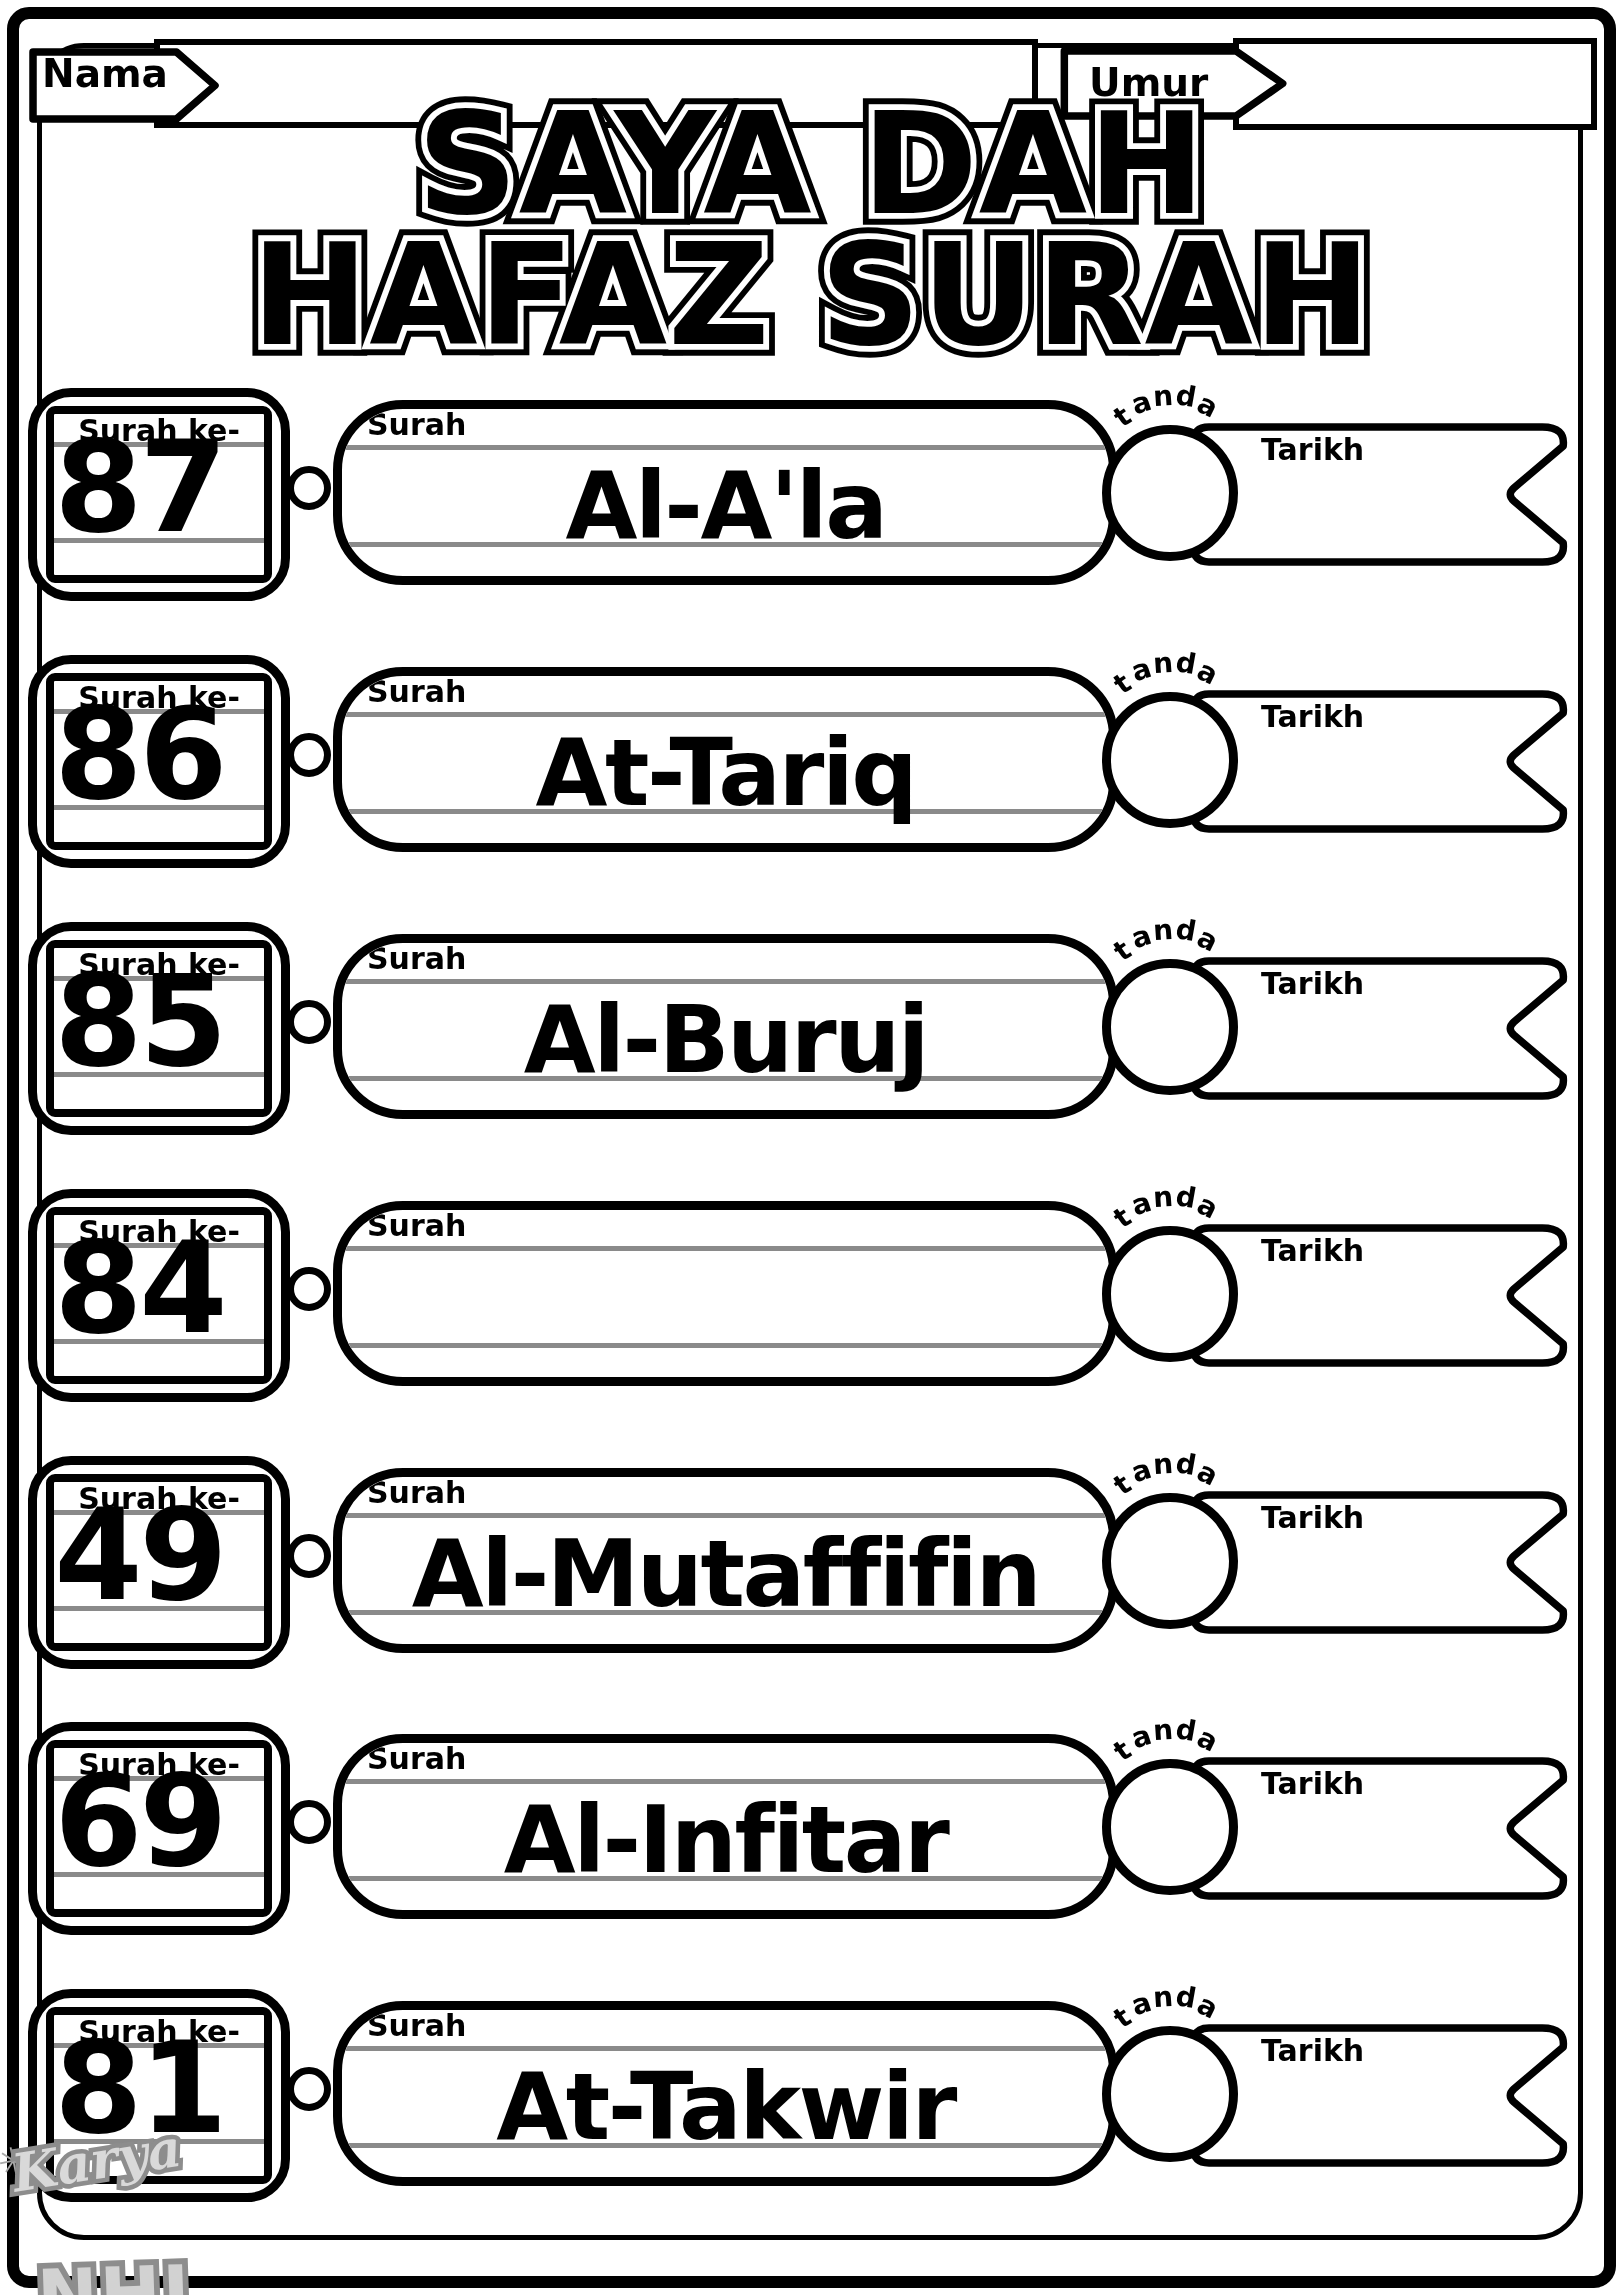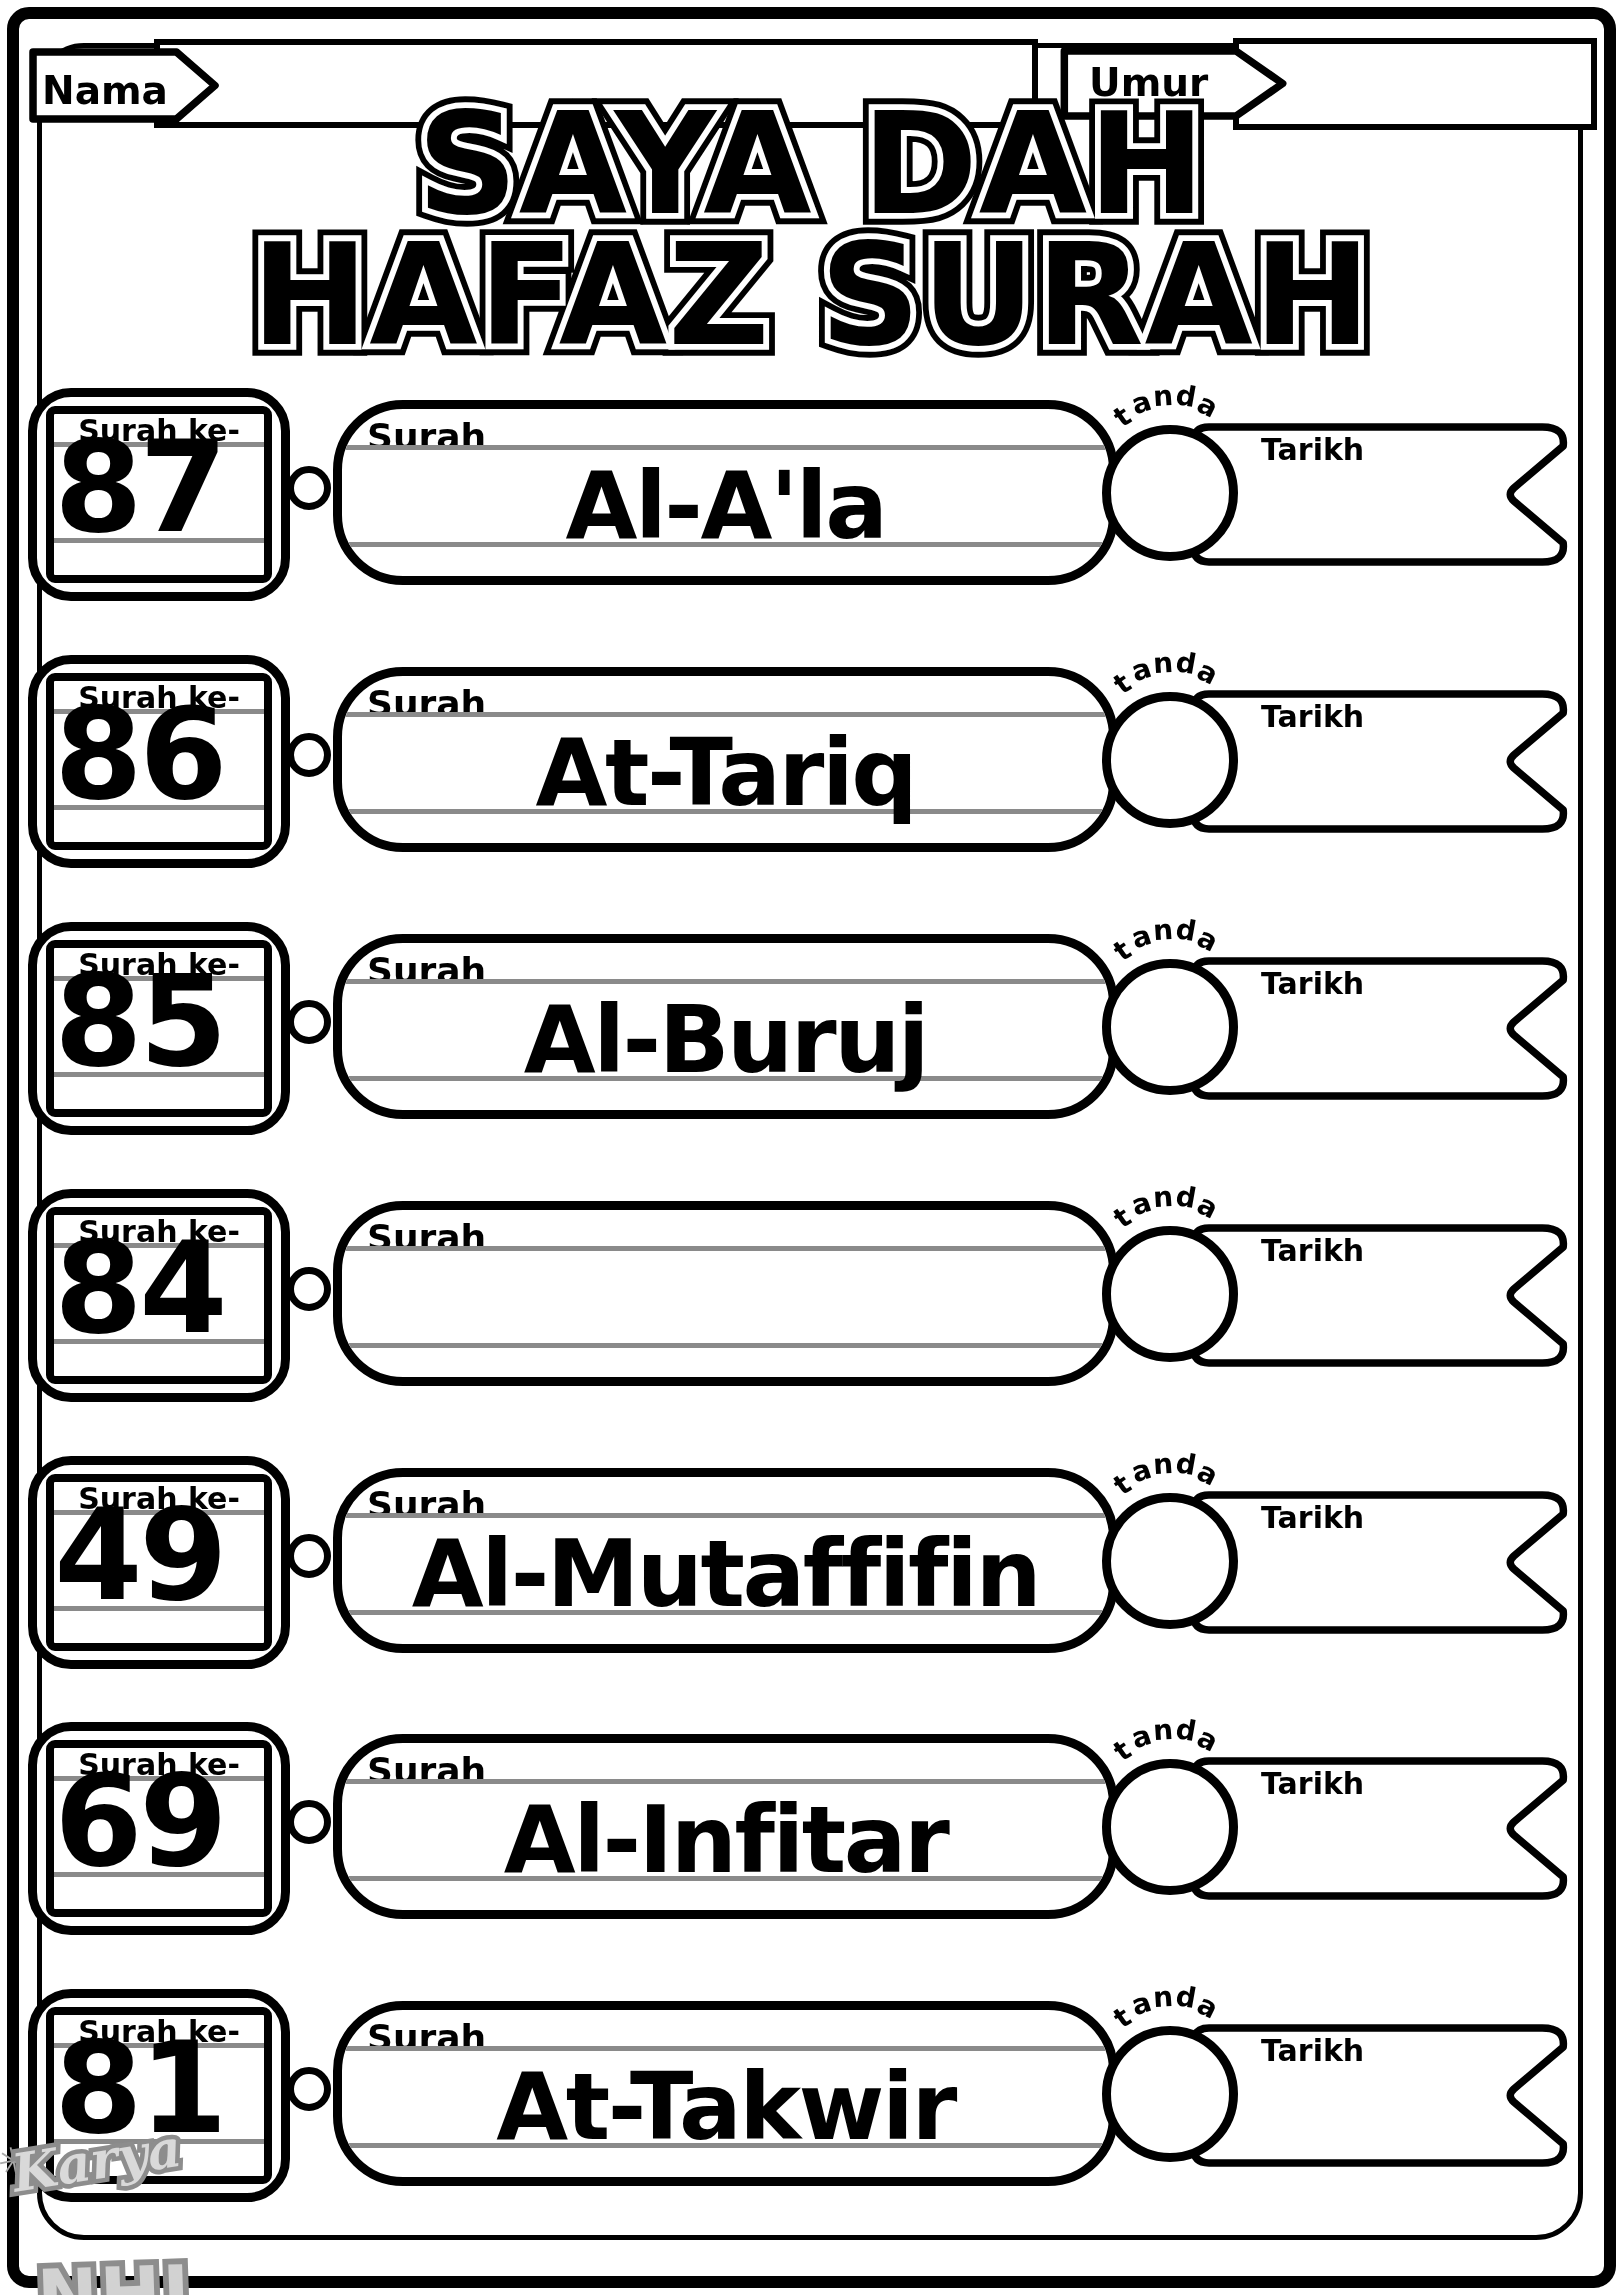--- a/index.html
+++ b/index.html
@@ -22,21 +22,21 @@
   }
   .banner.name{left:154px;top:39px;width:872px;height:77px;}
   .banner.age{left:1233px;top:38px;width:352px;height:80px;}
   .label-tag{position:absolute;z-index:3;}
   .label-tag.nama{left:28px;top:47px;width:192px;height:77px;}
   .label-tag.umur{left:1059px;top:46px;width:229px;height:75px;}
   .label-tag svg{display:block;width:100%;height:100%;}
   .tag-text{
     position:absolute;z-index:4;font-weight:bold;font-size:39px;line-height:39px;
   }
-  .tag-text.nama{left:42px;top:71px;}
+  .tag-text.nama{left:42px;top:54px;}
   .tag-text.umur{left:1089px;top:63px;}
   
   .title{position:absolute;left:0;top:98px;width:100%;z-index:6;text-align:center;}
   .title-line{position:relative;height:133px;}
   .title-line + .title-line{margin-top:-1.7px;}
   .title-line span{
     position:absolute;left:0;right:0;top:0;text-align:center;
     font-weight:900;font-size:140px;line-height:133px;letter-spacing:0.8px;
     white-space:nowrap;
   }
@@ -69,21 +69,21 @@
     position:absolute;left:287px;top:78px;width:30px;height:30px;
     border:7.5px solid #000;border-radius:50%;background:#fff;z-index:5;
   }
   .pill{
     position:absolute;left:333px;top:11.7px;width:767px;height:167px;
     border:9.2px solid #000;border-radius:70px;background:#fff;overflow:hidden;z-index:1;
   }
   .pill .g1{top:36px;}
   .pill .g2{top:133px;}
   .pill-label{
-    position:absolute;left:25px;top:13px;font-weight:bold;font-size:36px;line-height:30px;
+    position:absolute;left:25px;top:1px;font-weight:bold;font-size:30px;line-height:30px;
   }
   .surah-name{
     position:absolute;left:0;right:0;top:42px;text-align:center;
     font-weight:900;font-size:93px;line-height:110px;letter-spacing:-2.5px;white-space:nowrap;
   }
   .tanda-circle{
     position:absolute;left:1102px;top:37px;width:118px;height:118px;
     border:9.2px solid #000;border-radius:50%;background:#fff;z-index:4;
   }
   .tanda-word{

